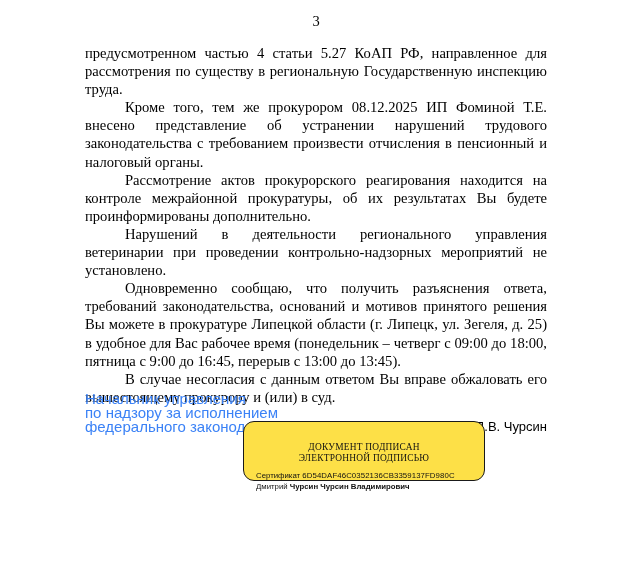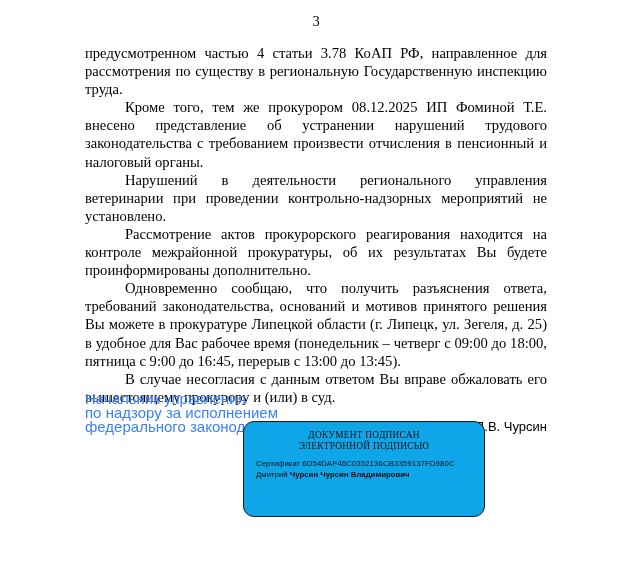--- a/index.html
+++ b/index.html
@@ -86,26 +86,26 @@
     padding-bottom: 0px;
     white-space: nowrap;
   }
 
   
   .e-sign-stamp {
     position: absolute;
     top: 421px;
     left: 243px;
     width: 242px;
-    height: 96px;
+    height: 60px;
     box-sizing: border-box;
     border: 1.6px solid #1a1a1a;
     border-radius: 11px;
-    background: #0ea5e9;
-    padding: 8px 10px 6px 10px;
+    background: #fde047;
+    padding: 20px 10px 6px 10px;
   }
   .stamp-heading {
     text-align: center;
     font-family: "Liberation Serif", "DejaVu Serif", serif;
     font-size: 9.4px;
     line-height: 11.4px;
     letter-spacing: 0.25px;
     color: #111;
   }
   .stamp-details {
@@ -136,24 +136,24 @@
   }
 </style>
 </head>
 <body>
 
 <div class="page">
 
   <div class="page-number">3</div>
 
   <div class="body-text">
-    <p class="cont">предусмотренном частью 4 статьи 3.78 КоАП РФ, направленное для рассмотрения по существу в региональную Государственную инспекцию труда.</p>
+    <p class="cont">предусмотренном частью 4 статьи 5.27 КоАП РФ, направленное для рассмотрения по существу в региональную Государственную инспекцию труда.</p>
     <p>Кроме того, тем же прокурором 08.12.2025 ИП Фоминой Т.Е. внесено представление об устранении нарушений трудового законодательства с требованием произвести отчисления в пенсионный и налоговый органы.</p>
+    <p>Рассмотрение актов прокурорского реагирования находится на контроле межрайонной прокуратуры, об их результатах Вы будете проинформированы дополнительно.</p>
     <p>Нарушений в деятельности регионального управления ветеринарии при проведении контрольно-надзорных мероприятий не установлено.</p>
-    <p>Рассмотрение актов прокурорского реагирования находится на контроле межрайонной прокуратуры, об их результатах Вы будете проинформированы дополнительно.</p>
     <p>Одновременно сообщаю, что получить разъяснения ответа, требований законодательства, оснований и мотивов принятого решения Вы можете в прокуратуре Липецкой области (г. Липецк, ул. Зегеля, д. 25) в удобное для Вас рабочее время (понедельник – четверг с 09:00 до 18:00, пятница с 9:00 до 16:45, перерыв с 13:00 до 13:45).</p>
     <p>В случае несогласия с данным ответом Вы вправе обжаловать его вышестоящему прокурору и (или) в суд.</p>
   </div>
 
   <div class="signature-block">
     <div class="signature-title">Начальник управления
 по надзору за исполнением
 федерального законодательства</div>
     <div class="signature-name">Д.В. Чурсин</div>
   </div>

